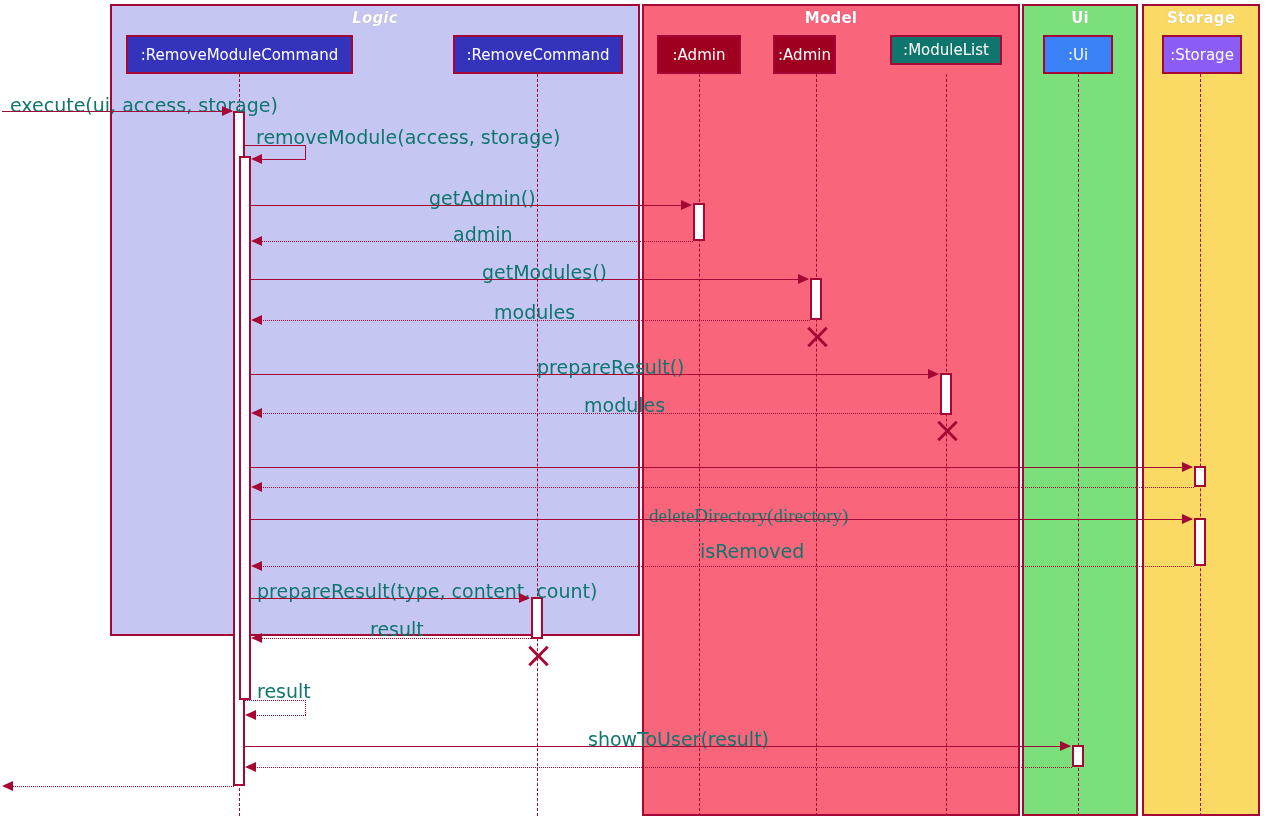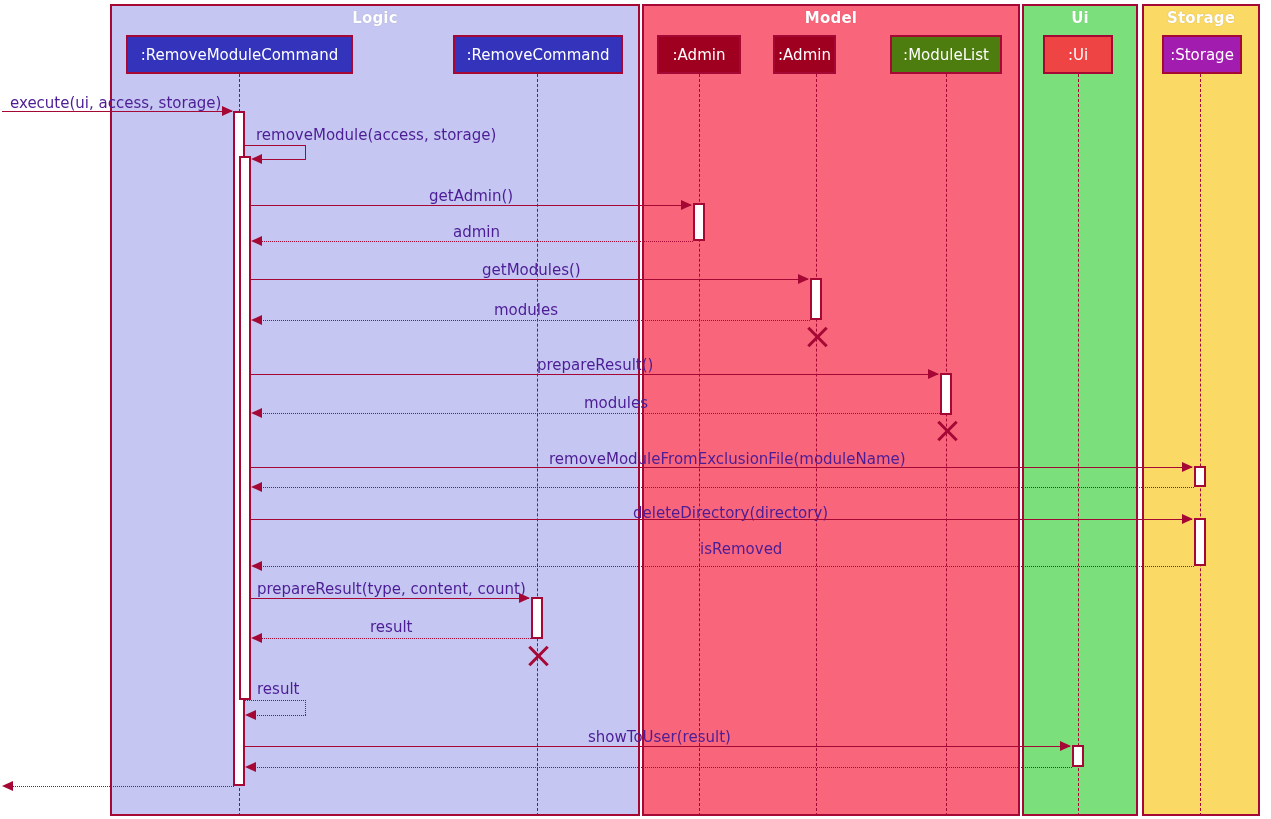--- a/index.html
+++ b/index.html
@@ -70,22 +70,22 @@
   .msg-vert {
     position: absolute;
     width: 0;
     border-left: 1.5px solid #A50834;
   }
   .msg-vert.dotted {
     border-left: 1.5px dotted #A50834;
   }
   .msg-label {
     position: absolute;
-    font-size: 15px;
-    color: #4c1d95;
+    font-size: 19px;
+    color: #0f766e;
     white-space: nowrap;
     line-height: 1;
     text-align: right;
   }
   
   .arrow {
     position: absolute;
     width: 0; height: 0;
   }
   .arrow.right {
@@ -113,21 +113,21 @@
     border-left: 3.5px solid #A50834;
   }
   .destroy:before { transform: rotate(45deg); }
   .destroy:after  { transform: rotate(-45deg); }
 </style>
 </head>
 <body>
 
 <div id="canvas">
 
-  <div class="package" style="left:110px; top:4px; width:530px; height:812px; background:#C5C6F2;">
+  <div class="package" style="left:110px; top:4px; width:530px; height:632px; background:#C5C6F2;font-style:italic;">
     <div class="package-title">Logic</div>
   </div>
 
   <div class="package" style="left:1022px; top:4px; width:116px; height:812px; background:#7BE07B;">
     <div class="package-title">Ui</div>
   </div>
 
   <div class="package" style="left:642px; top:4px; width:378px; height:812px; background:#F9657B;">
     <div class="package-title">Model</div>
   </div>
@@ -153,29 +153,29 @@
   </div>
 
   <div class="participant" style="left:657px; top:35px; width:84px; height:39px; background:#A00020;">
     <span>:Admin</span>
   </div>
 
   <div class="participant" style="left:773px; top:35px; width:63px; height:39px; background:#A00020;">
     <span>:Admin</span>
   </div>
 
-  <div class="participant" style="left:890px; top:35px; width:112px; height:39px; background:#4d7c0f;">
+  <div class="participant" style="left:890px; top:35px; width:112px; height:30px; background:#0f766e;">
     <span>:ModuleList</span>
   </div>
 
-  <div class="participant" style="left:1043px; top:35px; width:70px; height:39px; background:#ef4444;">
+  <div class="participant" style="left:1043px; top:35px; width:70px; height:39px; background:#3b82f6;">
     <span>:Ui</span>
   </div>
 
-  <div class="participant" style="left:1162px; top:35px; width:80px; height:39px; background:#a21caf;">
+  <div class="participant" style="left:1162px; top:35px; width:80px; height:39px; background:#8b5cf6;">
     <span>:Storage</span>
   </div>
 
   <div class="activation" style="left:233px; top:111px; width:12px; height:675px;"></div>
 
   <div class="activation" style="left:239px; top:156px; width:12px; height:544px;"></div>
 
   <div class="activation" style="left:693px; top:203px; width:12px; height:38px;"></div>
 
   <div class="activation" style="left:810px; top:278px; width:12px; height:42px;"></div>
@@ -221,28 +221,27 @@
   <div class="arrow left" style="left:251px; top:315px;"></div>
 
   <div class="msg-label" style="left:537px; top:358px;">prepareResult()</div>
   <div class="msg-line" style="left:251px; top:374px; width:687px;"></div>
   <div class="arrow right" style="left:928px; top:369px;"></div>
 
   <div class="msg-label" style="left:584px; top:396px;">modules</div>
   <div class="msg-line dotted" style="left:256px; top:413px; width:684px;"></div>
   <div class="arrow left" style="left:251px; top:408px;"></div>
 
-  <div class="msg-label" style="left:549px; top:452px;">removeModuleFromExclusionFile(moduleName)</div>
   <div class="msg-line" style="left:251px; top:467px; width:941px;"></div>
   <div class="arrow right" style="left:1182px; top:462px;"></div>
 
   <div class="msg-line dotted" style="left:256px; top:487px; width:938px;"></div>
   <div class="arrow left" style="left:251px; top:482px;"></div>
 
-  <div class="msg-label" style="left:633px; top:506px;">deleteDirectory(directory)</div>
+  <div class="msg-label" style="left:649px; top:506px;font-family:Liberation Serif, serif;">deleteDirectory(directory)</div>
   <div class="msg-line" style="left:251px; top:519px; width:941px;"></div>
   <div class="arrow right" style="left:1182px; top:514px;"></div>
 
   <div class="msg-label" style="left:700px; top:542px;">isRemoved</div>
   <div class="msg-line dotted" style="left:256px; top:566px; width:938px;"></div>
   <div class="arrow left" style="left:251px; top:561px;"></div>
 
   <div class="msg-label" style="left:257px; top:582px;">prepareResult(type, content, count)</div>
   <div class="msg-line" style="left:251px; top:598px; width:278px;"></div>
   <div class="arrow right" style="left:519px; top:593px;"></div>

